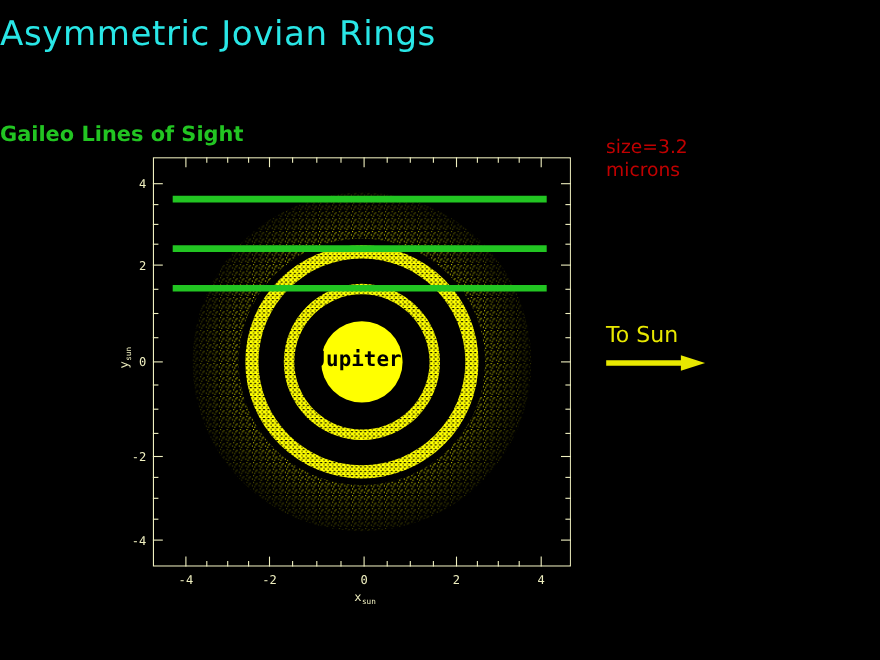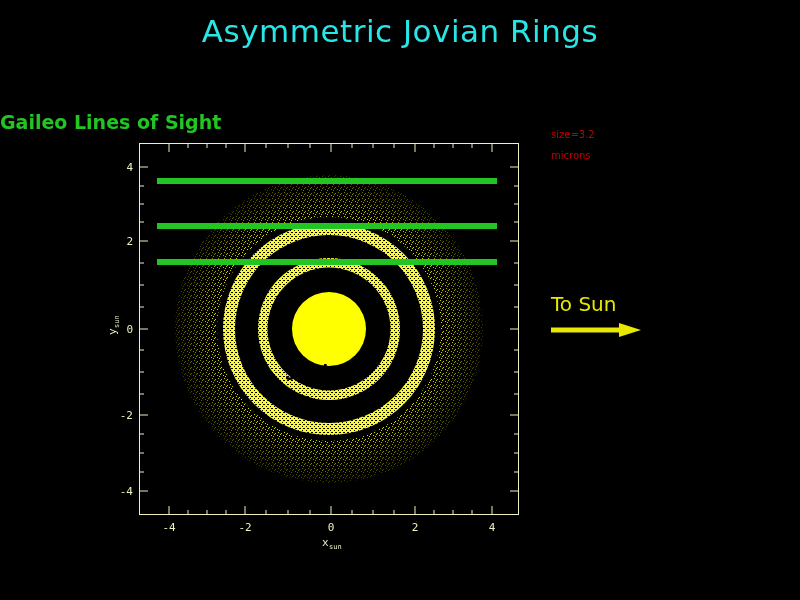--- a/index.html
+++ b/index.html
@@ -1,28 +1,28 @@
 <!DOCTYPE html>
 <html><head>
 <meta charset="utf-8">
 <style>
   html,body{margin:0;padding:0;background:#000;}
   body{width:800px;height:600px;overflow:hidden;
        font-family:"Liberation Sans",sans-serif;position:relative;}
 
   
-  #title-block{position:absolute;left:0;top:12px;width:800px;text-align:center;}
+  #title-block{position:absolute;left:0;top:12px;width:800px;text-align:left;}
   .title-line{color:#29e6e6;font-size:31px;line-height:38px;letter-spacing:.5px;
               font-family:"DejaVu Sans",sans-serif;font-weight:400;}
 
   #subtitle{position:absolute;left:0;top:111px;width:660px;text-align:left;
             color:#22c522;font-size:19px;font-family:"DejaVu Sans",sans-serif;font-weight:bold;}
 
   #size-note{position:absolute;left:551px;top:124px;width:150px;
-             color:#c00000;font-size:10px;line-height:21px;
+             color:#c00000;font-size:17px;line-height:21px;
              font-family:"DejaVu Sans",sans-serif;}
 
   #to-sun-label{position:absolute;left:551px;top:292px;
                 color:#e8e800;font-size:20px;font-family:"DejaVu Sans",sans-serif;}
 
   
   #sun-arrow{position:absolute;left:551px;top:322px;width:90px;height:16px;}
 
   
   #plot-frame{position:absolute;left:139px;top:143px;width:380px;height:372px;
@@ -32,21 +32,21 @@
   
   #axes-layer{position:absolute;left:0;top:0;width:800px;height:600px;
               pointer-events:none;}
 
   .ticklabel{fill:#f0f0c0;font-size:11px;font-family:"DejaVu Sans Mono",monospace;}
   .axistitle{fill:#f0f0c0;font-size:11px;font-family:"DejaVu Sans Mono",monospace;}
   .axissub{fill:#f0f0c0;font-size:7px;font-family:"DejaVu Sans Mono",monospace;}
 
   #jupiter-label{position:absolute;left:285px;top:316px;color:#000;
                  font-size:19px;font-weight:bold;
-                 font-family:"DejaVu Sans Mono",monospace;letter-spacing:0px;margin-top:46px;}
+                 font-family:"DejaVu Sans Mono",monospace;letter-spacing:0px;}
 </style>
 </head>
 <body>
 
 <div id="title-block">
   <div class="title-line">Asymmetric Jovian Rings</div>
 </div>
 
 <div id="subtitle">Gaileo Lines of Sight</div>
 

